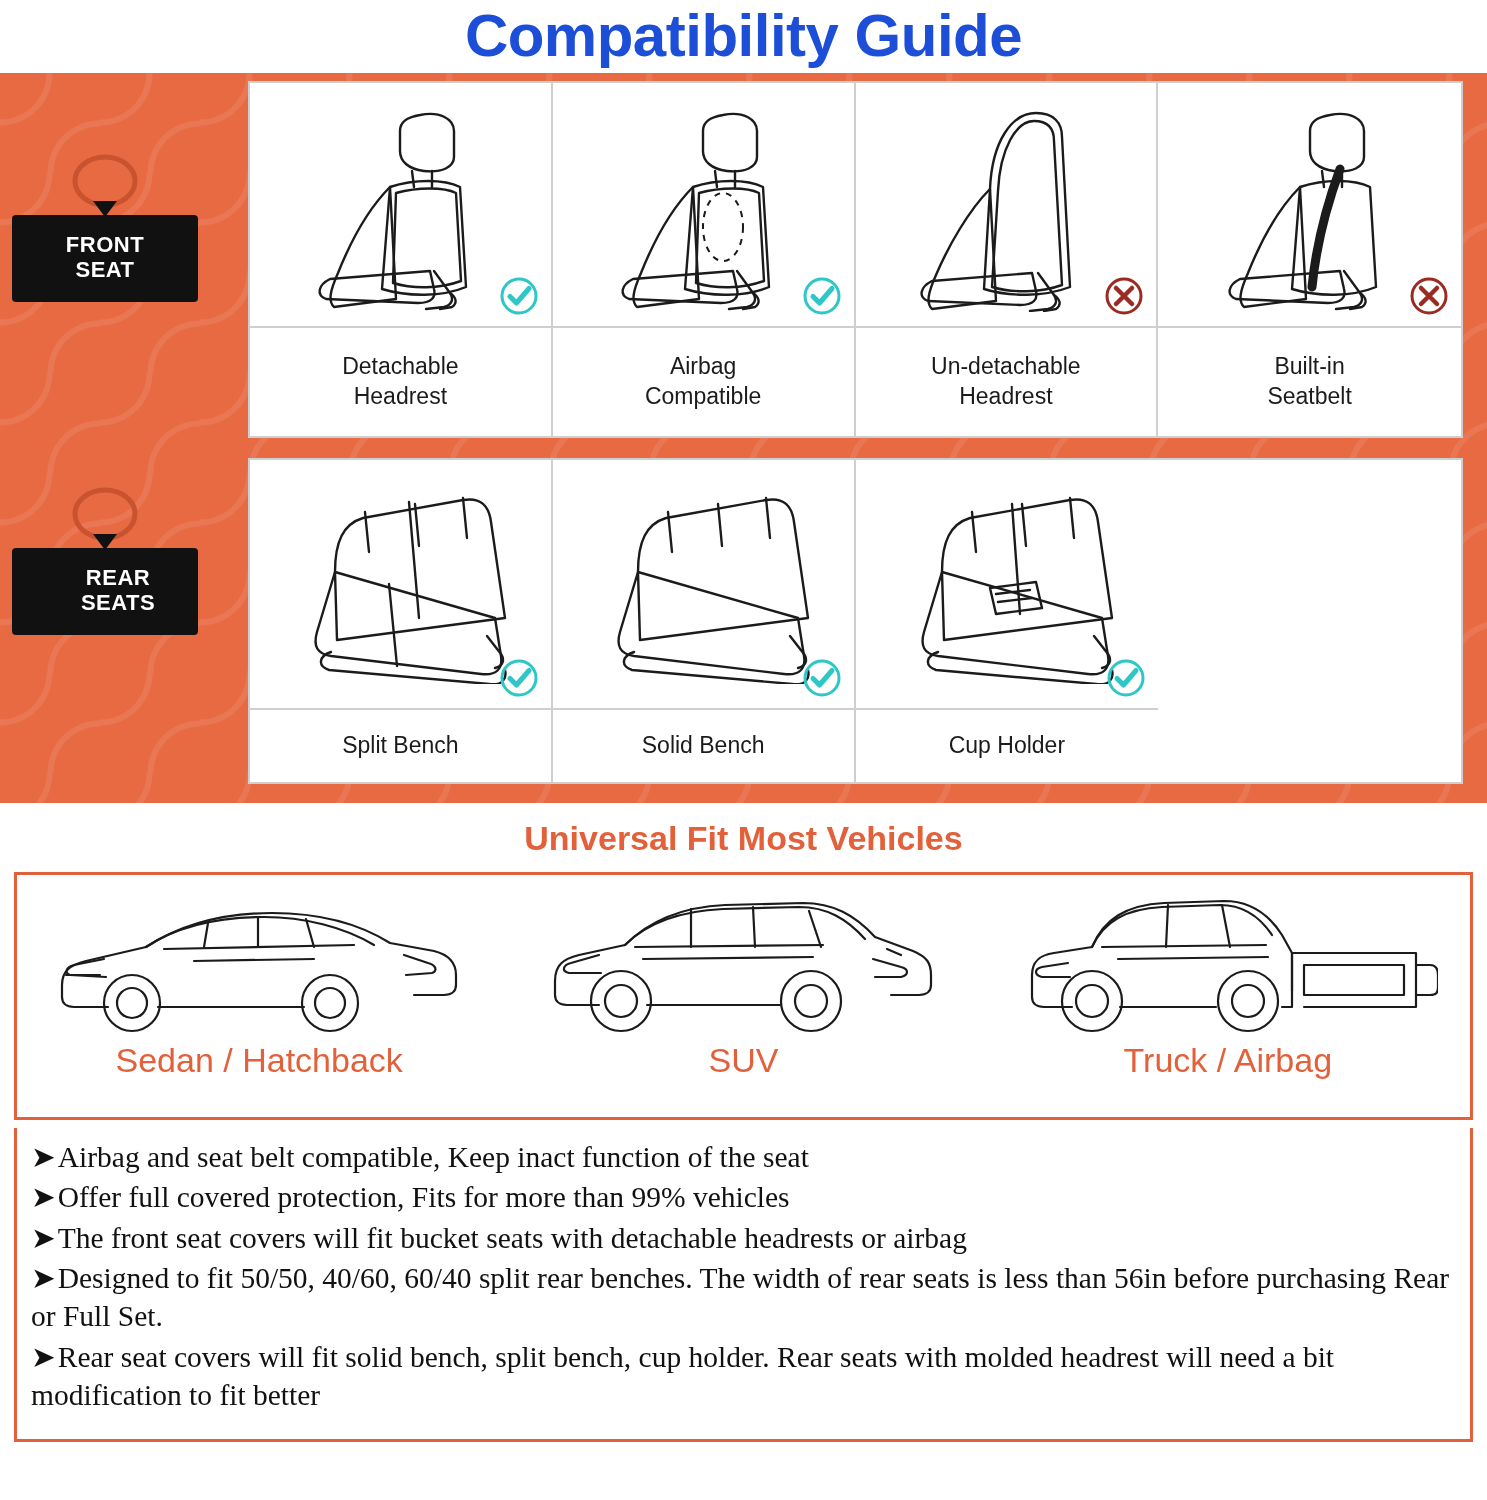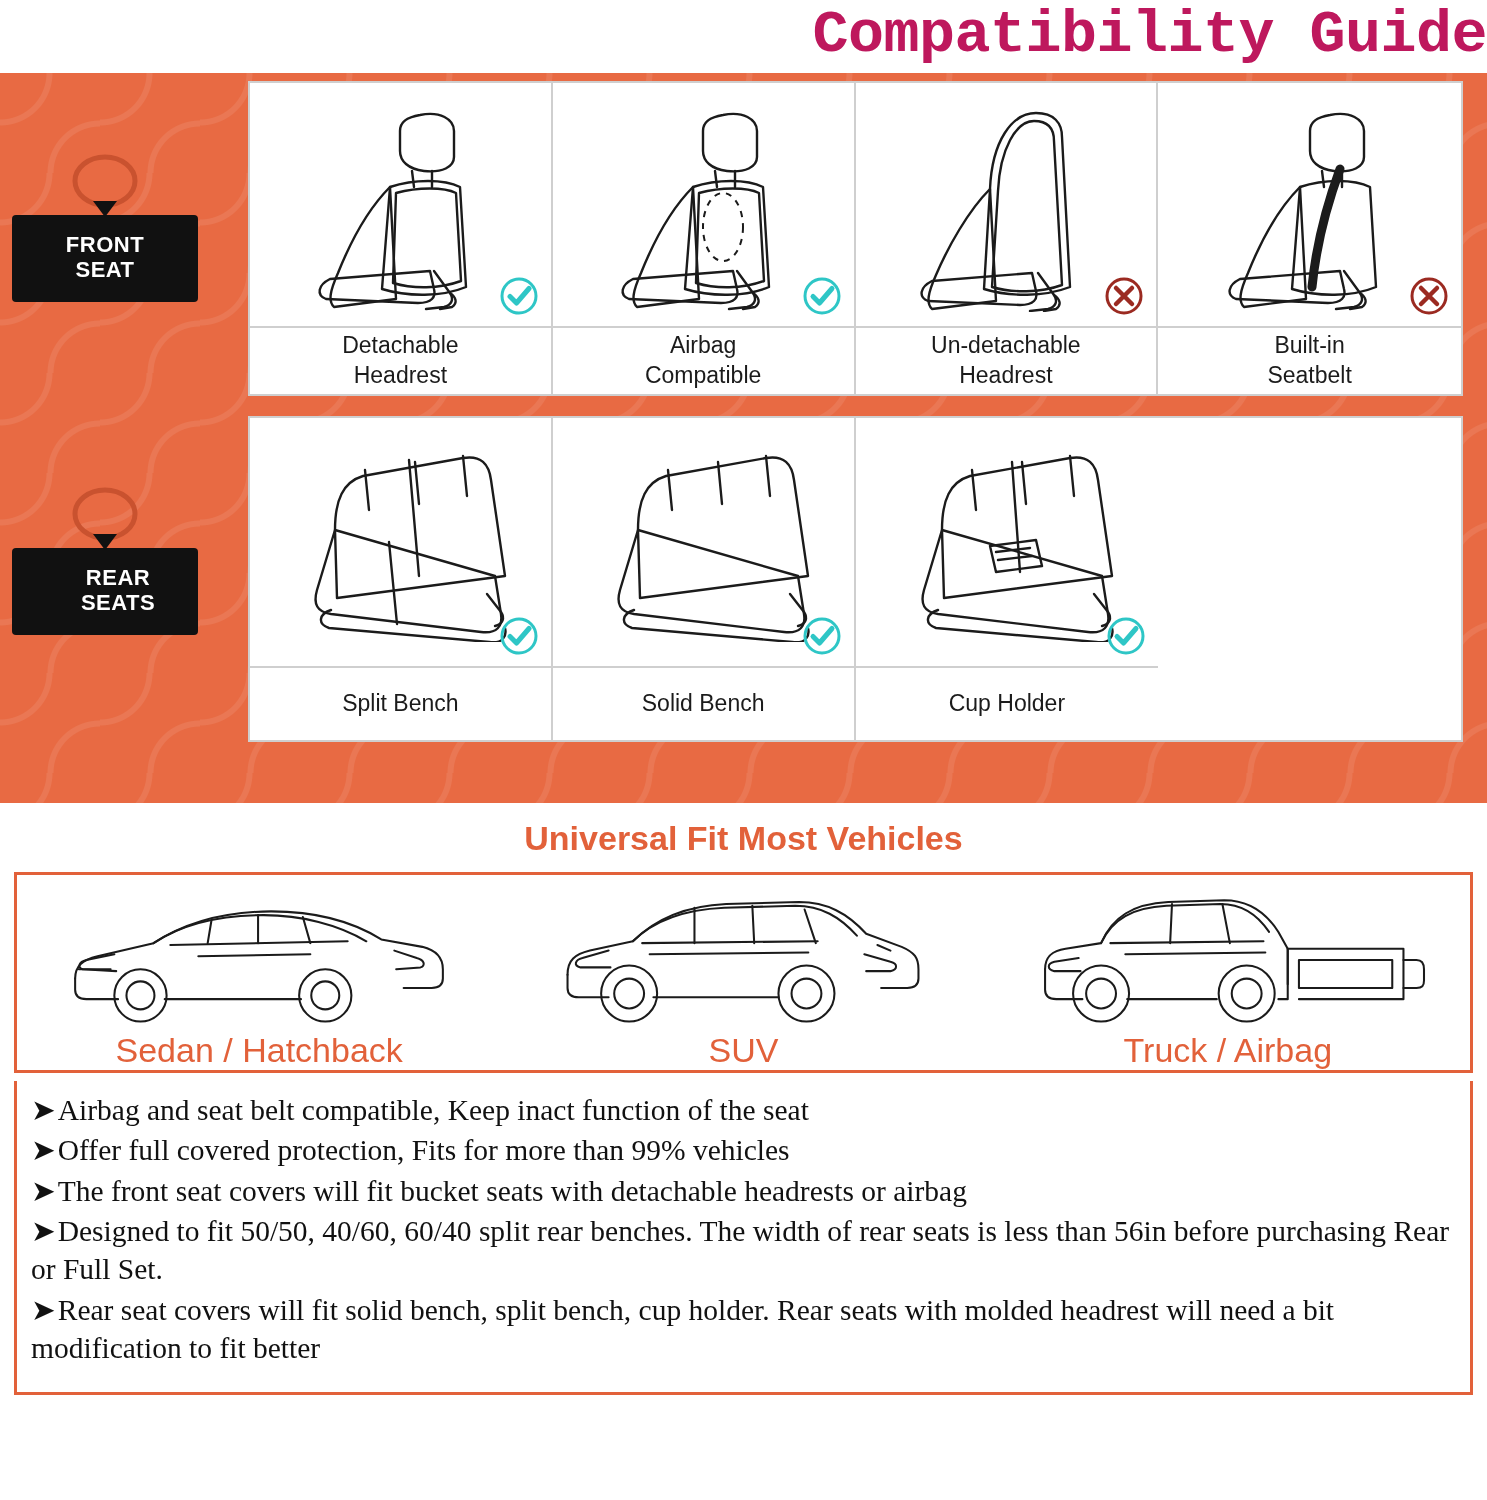--- a/index.html
+++ b/index.html
@@ -7,28 +7,27 @@
   body {
     width: 1487px;
     height: 1500px;
     background: #ffffff;
     font-family: "Liberation Sans", sans-serif;
     overflow: hidden;
   }
 
   
   .main-title {
-    text-align: right;
-    color: #be185d;
+    text-align: center;
+    color: #1d4ed8;
     font-size: 60px;
     font-weight: bold;
     letter-spacing: -0.5px;
     padding: 4px 0 6px 0;
     line-height: 1.05;
-    font-family: Liberation Mono, monospace;
   }
 
   
   .orange-panel {
     position: relative;
     width: 1487px;
     height: 730px;
     background: #e86a43;
     overflow: hidden;
   }
@@ -71,21 +70,21 @@
   }
   .cell-pic svg { display: block; }
   .badge {
     position: absolute;
     right: 12px;
     bottom: 10px;
     width: 40px;
     height: 40px;
   }
   .cell-label {
-    height: 66px;
+    height: 108px;
     display: flex;
     align-items: center;
     justify-content: center;
     text-align: center;
     font-size: 23px;
     color: #1b1b1b;
     line-height: 1.3;
     padding: 4px 6px;
   }
   .rear .cell-pic { height: 250px; }
@@ -122,21 +121,21 @@
   .sub-title {
     text-align: center;
     color: #e2613a;
     font-size: 34px;
     font-weight: bold;
     padding: 16px 0 14px 0;
   }
   .vehicle-box {
     margin: 0 14px;
     border: 3px solid #e2613a;
-    height: 201px;
+    height: 248px;
     display: flex;
     align-items: stretch;
   }
   .vehicle {
     flex: 1;
     display: flex;
     flex-direction: column;
     align-items: center;
     justify-content: flex-start;
     padding-top: 14px;

